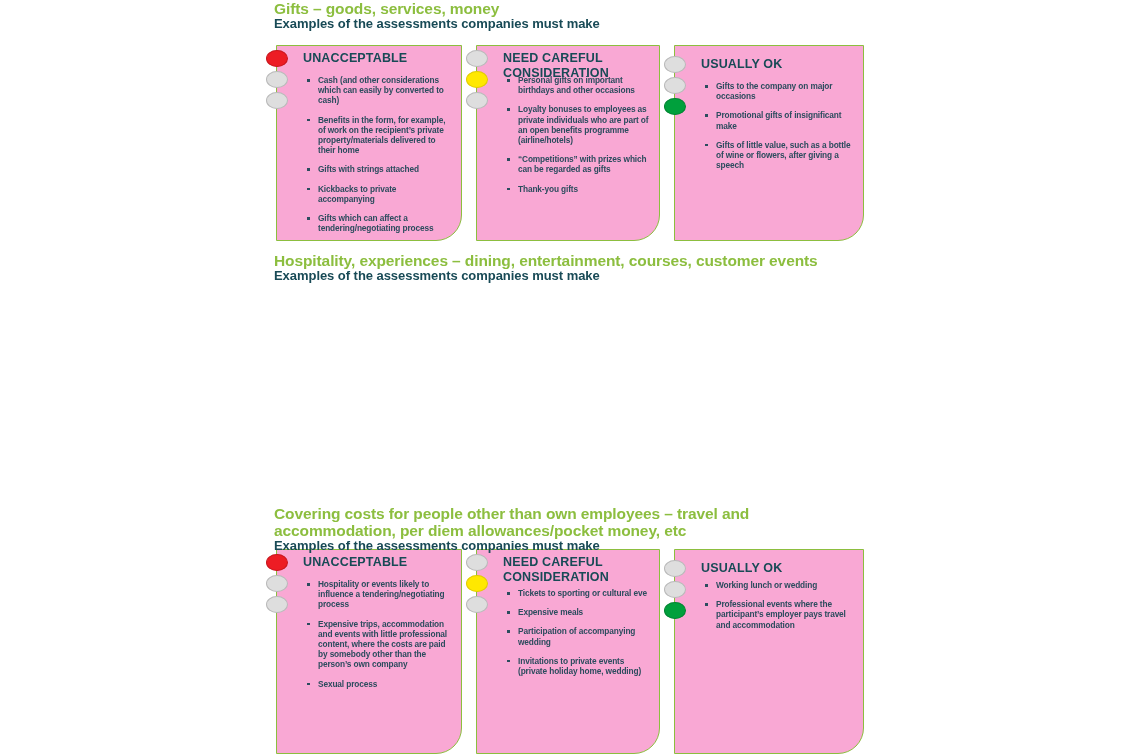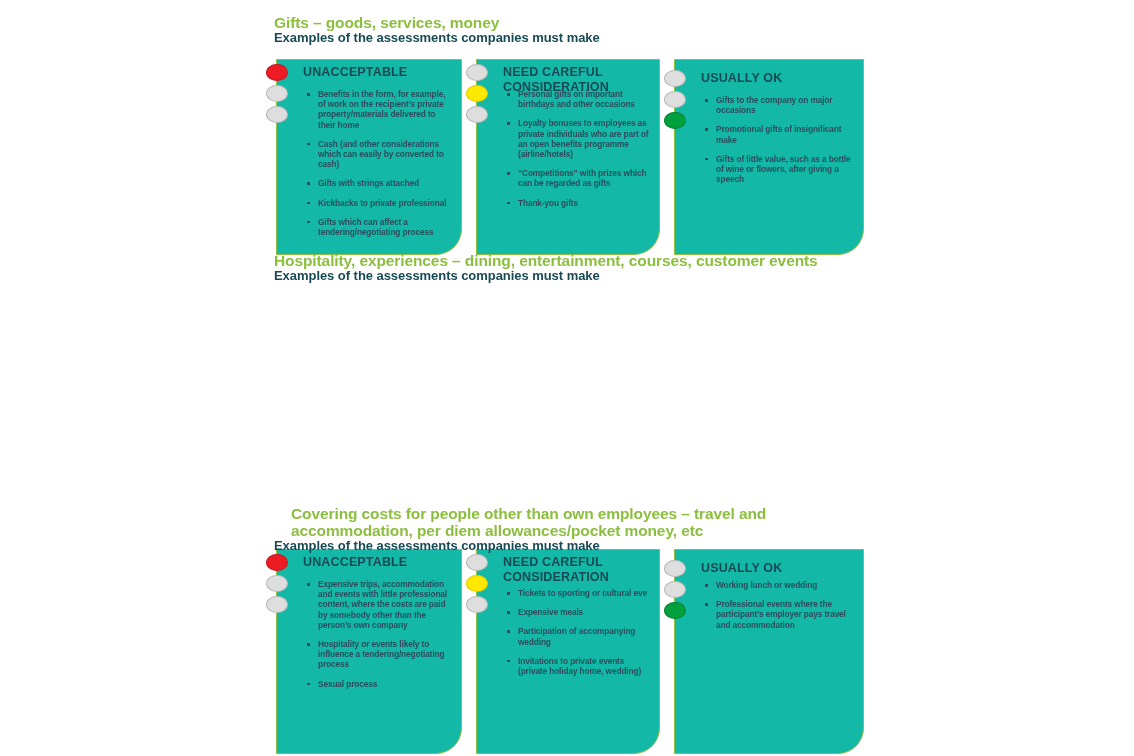--- a/index.html
+++ b/index.html
@@ -34,21 +34,20 @@
     font-size: 15.5px;
     font-weight: bold;
     line-height: 17px;
     letter-spacing: -0.1px;
     margin: 0 0 1px 0;
     white-space: nowrap;
   }
   .section-heading.wrap {
     white-space: normal;
     width: 585px;
-    margin-left: 17px;
   }
 
   .section-subheading {
     color: #184a56;
     font-size: 13px;
     font-weight: bold;
     line-height: 12px;
     letter-spacing: -0.05px;
     margin: 0;
     white-space: nowrap;
@@ -60,21 +59,21 @@
     top: 0;
     width: 600px;
     height: 0;
   }
 
   .card {
     position: absolute;
     box-sizing: border-box;
     border: 1.6px solid #8cbe3f;
     border-radius: 0 0 26px 0;
-    background: #14b8a6;
+    background: #f9a8d4;
     padding-left: 48px;
   }
 
   .lights {
     position: absolute;
     left: -11px;
     top: 4px;
     width: 24px;
   }
 
@@ -144,36 +143,36 @@
   }
   .bullet.clipped {
     white-space: nowrap;
     overflow: hidden;
   }
 </style>
 </head>
 <body>
 
 <div id="page">
-    <div class="section" style="top: 0px; margin-top: 14px;">
+    <div class="section" style="top: 0px;">
       <div class="section-heading">Gifts – goods, services, money</div>
       <div class="section-subheading">Examples of the assessments companies must make</div>
       <div class="cards">
         <div class="card" style="left: 2px; top: 45px; width: 186px; height: 196px;">
           <div class="lights" style="top: 4px;">
             <div class="light red"></div>
             <div class="light grey"></div>
             <div class="light grey"></div>
           </div>
           <div class="card-title" style="top: 5px;">UNACCEPTABLE</div>
           <ul class="bullets" style="top: 29px;">
+            <li class="bullet">Cash (and other considerations which can easily by converted to cash)</li>
             <li class="bullet">Benefits in the form, for example, of work on the recipient’s private property/materials delivered to their home</li>
-            <li class="bullet">Cash (and other considerations which can easily by converted to cash)</li>
             <li class="bullet">Gifts with strings attached</li>
-            <li class="bullet">Kickbacks to private professional</li>
+            <li class="bullet">Kickbacks to private accompanying</li>
             <li class="bullet">Gifts which can affect a tendering/negotiating process</li>
           </ul>
         </div>
         <div class="card" style="left: 202px; top: 45px; width: 184px; height: 196px;">
           <div class="lights" style="top: 4px;">
             <div class="light grey"></div>
             <div class="light yellow"></div>
             <div class="light grey"></div>
           </div>
           <div class="card-title" style="top: 5px;">NEED CAREFUL CONSIDERATION</div>
@@ -204,22 +203,22 @@
       <div class="section-subheading">Examples of the assessments companies must make</div>
       <div class="cards">
         <div class="card" style="left: 2px; top: 297px; width: 186px; height: 205px;">
           <div class="lights" style="top: 4px;">
             <div class="light red"></div>
             <div class="light grey"></div>
             <div class="light grey"></div>
           </div>
           <div class="card-title" style="top: 5px;">UNACCEPTABLE</div>
           <ul class="bullets" style="top: 29px;">
+            <li class="bullet">Hospitality or events likely to influence a tendering/negotiating process</li>
             <li class="bullet">Expensive trips, accommodation and events with little professional content, where the costs are paid by somebody other than the person’s own company</li>
-            <li class="bullet">Hospitality or events likely to influence a tendering/negotiating process</li>
             <li class="bullet">Sexual process</li>
           </ul>
         </div>
         <div class="card" style="left: 202px; top: 297px; width: 184px; height: 205px;">
           <div class="lights" style="top: 4px;">
             <div class="light grey"></div>
             <div class="light yellow"></div>
             <div class="light grey"></div>
           </div>
           <div class="card-title" style="top: 5px;">NEED CAREFUL CONSIDERATION</div>

